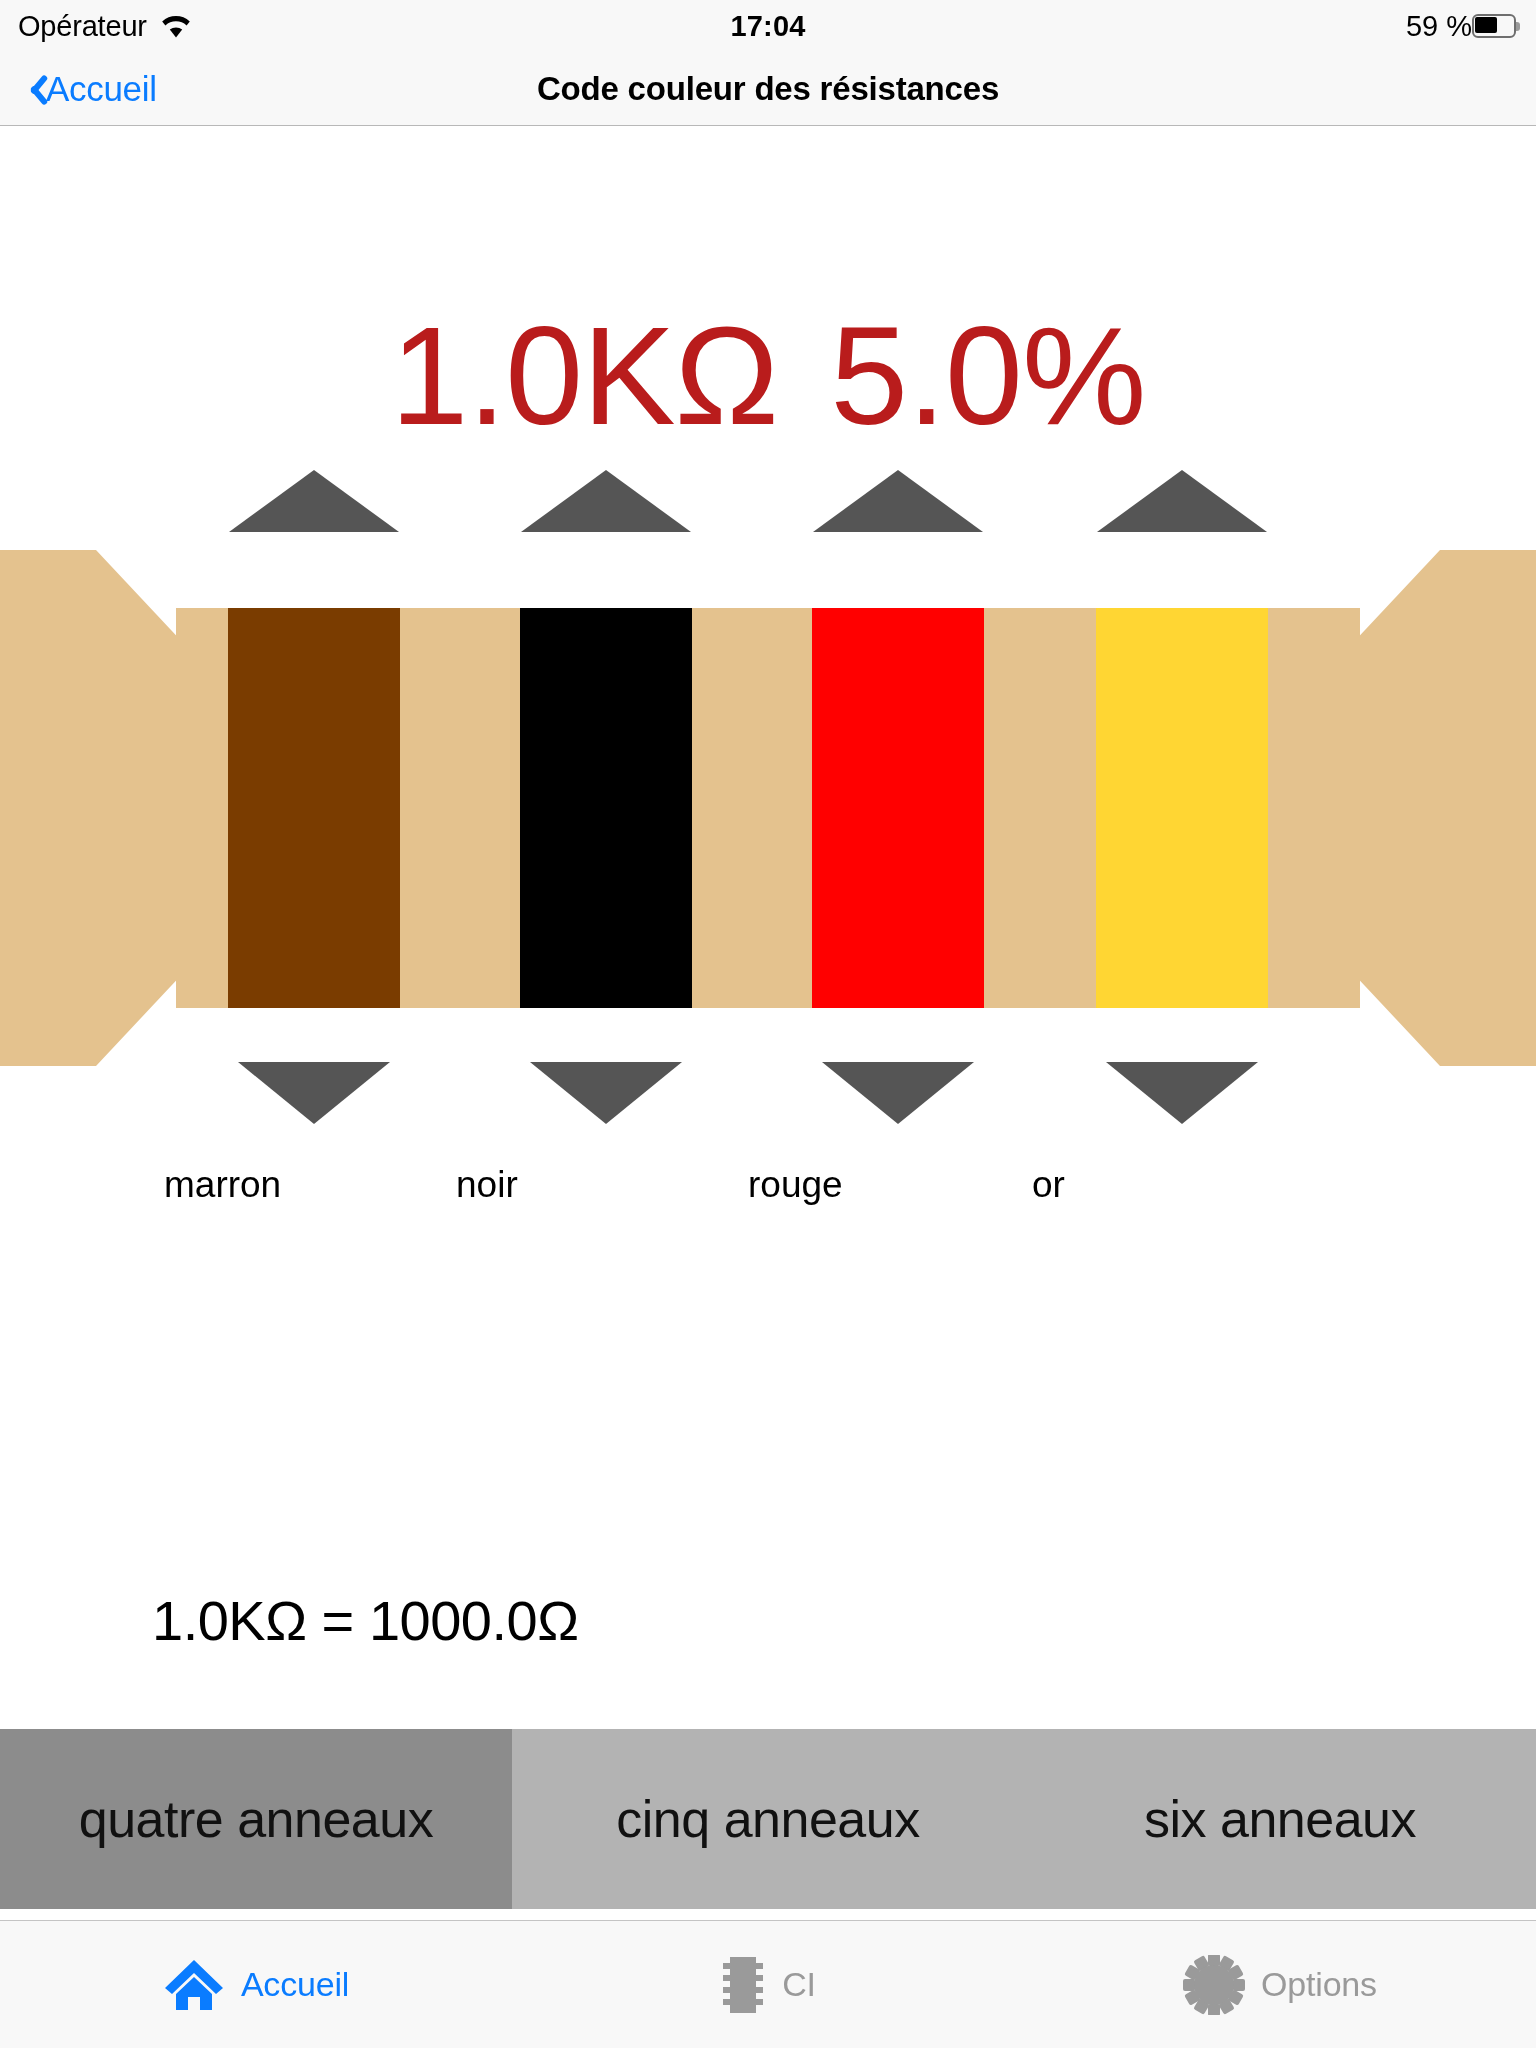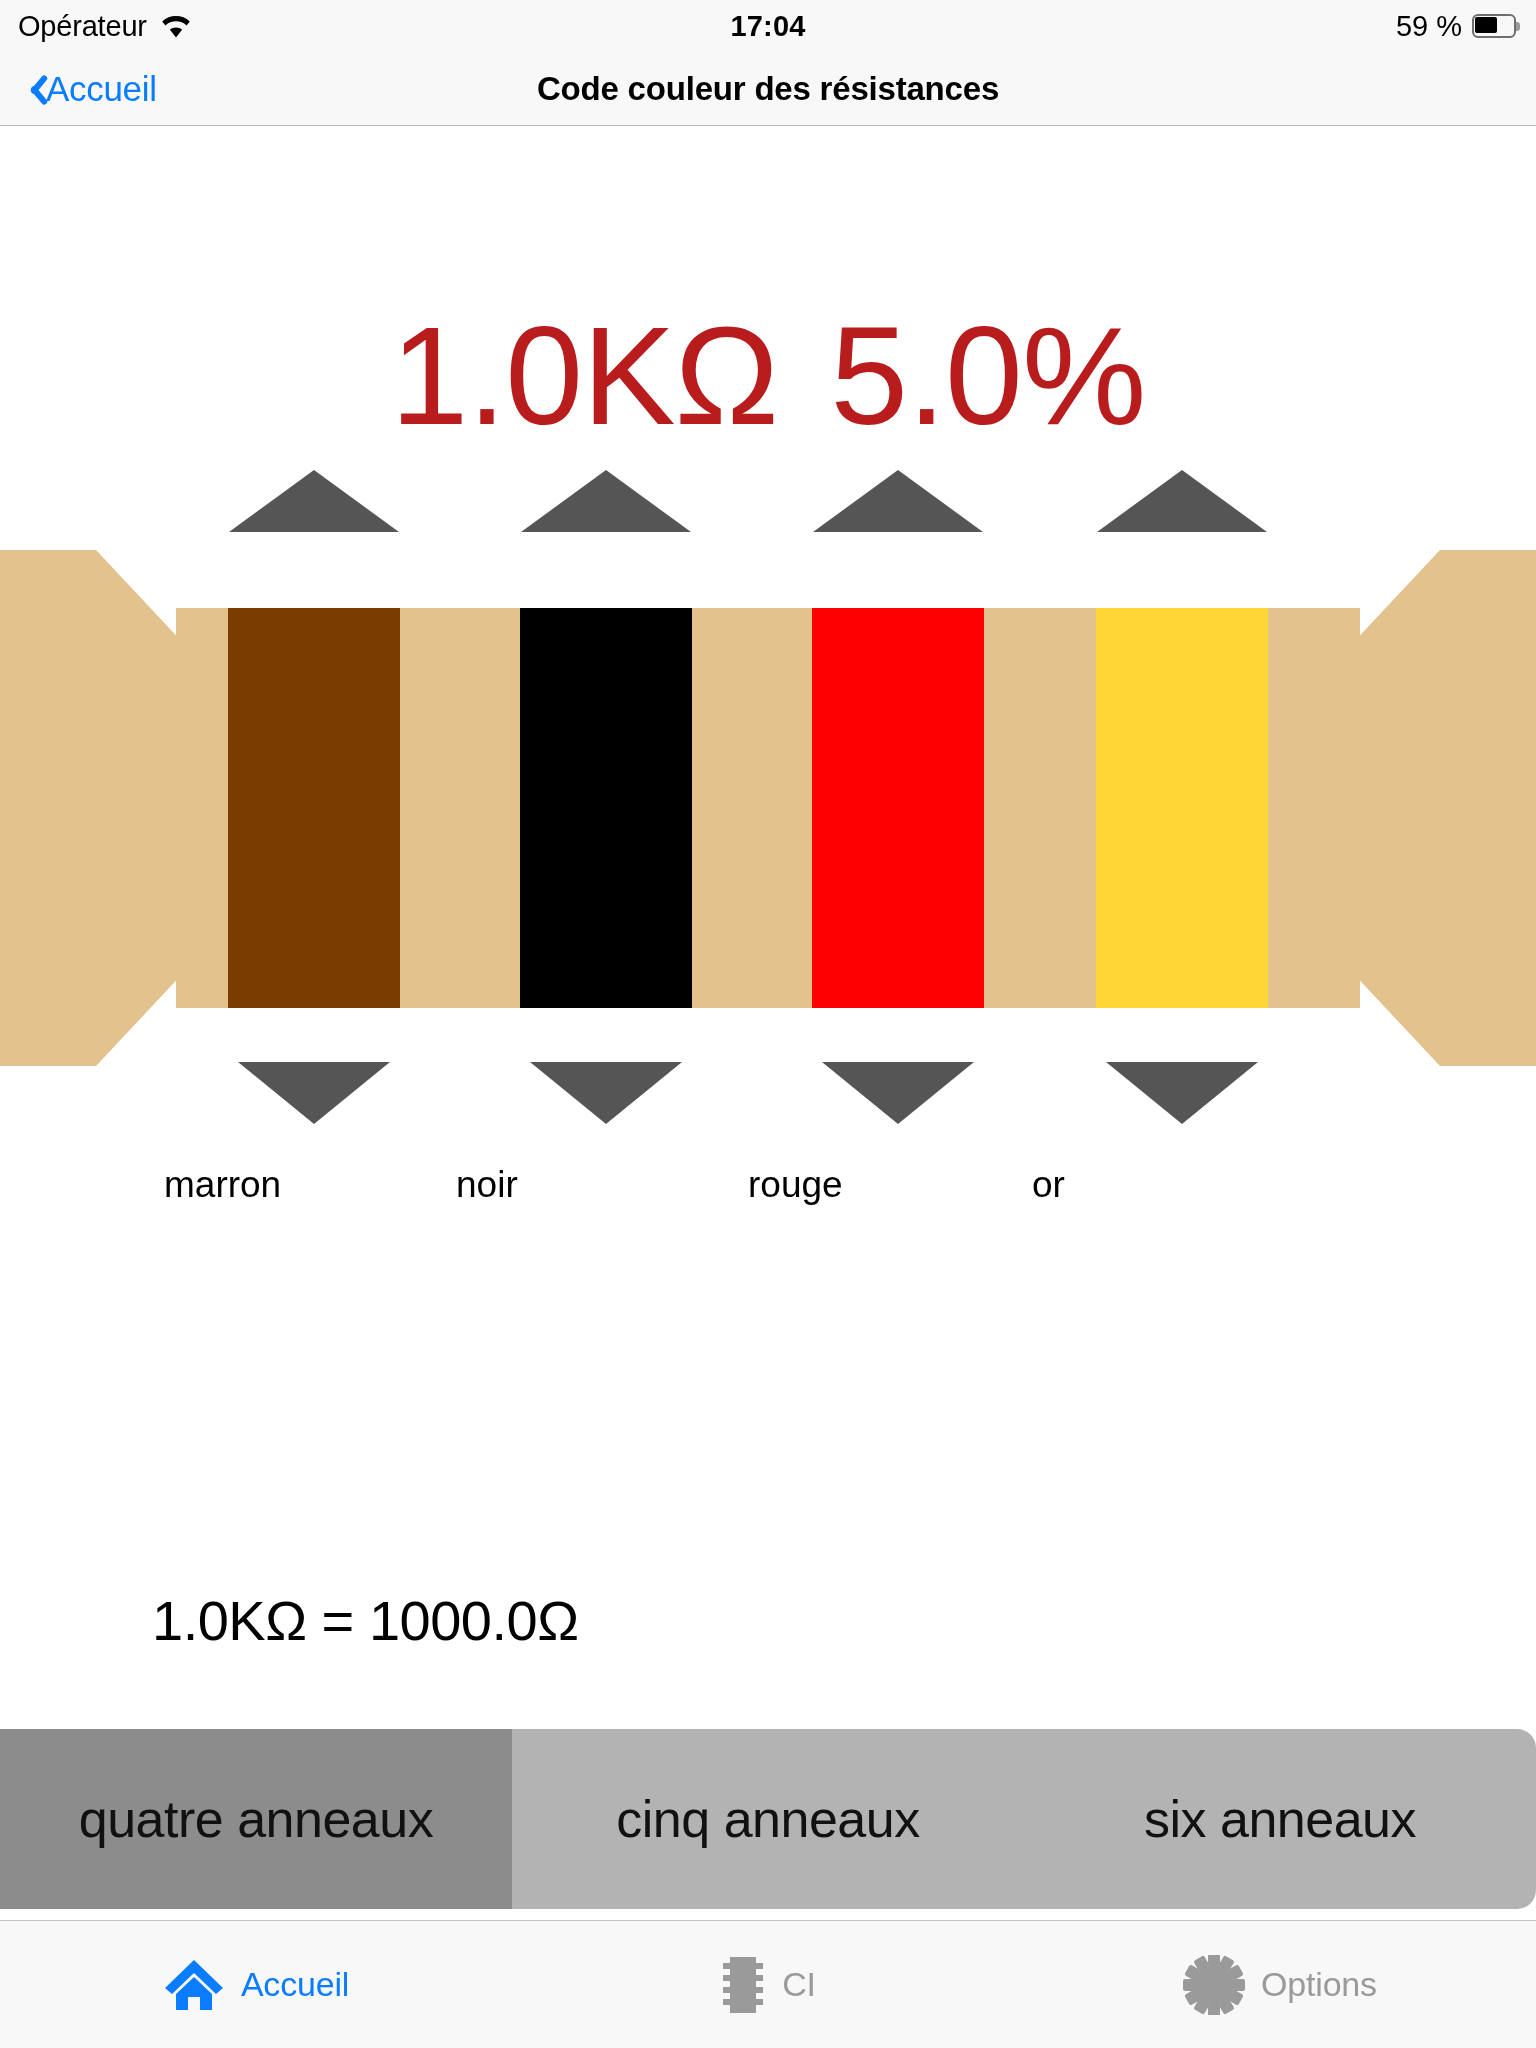--- a/index.html
+++ b/index.html
@@ -14,21 +14,21 @@
   
   .statusbar{
     position:absolute; left:0; top:0; width:1536px; height:52px;
     background:#f8f8f8;
     display:flex; align-items:center;
   }
   .sb-left{ position:absolute; left:18px; top:0; height:52px; display:flex; align-items:center; gap:12px; }
   .sb-carrier{ font-size:29px; color:#000; letter-spacing:-0.2px; }
   .sb-center{ position:absolute; left:0; top:0; width:1536px; height:52px; display:flex; align-items:center; justify-content:center; }
   .sb-time{ font-size:29px; color:#000; font-weight:600; letter-spacing:0.2px; }
-  .sb-right{ position:absolute; right:16px; top:0; height:52px; display:flex; align-items:center; gap:10px; }
+  .sb-right{ position:absolute; right:16px; top:0; height:52px; display:flex; align-items:center; }
   .sb-batt-text{ font-size:29px; color:#000; }
   .batt{ position:relative; width:48px; height:24px; }
   .batt-shell{ position:absolute; left:0; top:0; width:44px; height:24px; border:2px solid #6e6e6e; border-radius:6px; }
   .batt-fill{ position:absolute; left:3px; top:3px; width:24px; height:16px; background:#000; border-radius:2px; }
   .batt-cap{ position:absolute; right:0; top:8px; width:4px; height:9px; background:#9a9a9a; border-radius:0 3px 3px 0; }
 
   
   .navbar{
     position:absolute; left:0; top:52px; width:1536px; height:74px;
     background:#f8f8f8; border-bottom:1px solid #b8b8b8;
@@ -87,21 +87,21 @@
 
   
   .equation{
     position:absolute; left:152px; top:1462px;
     font-size:56px; color:#000; letter-spacing:-0.5px; white-space:nowrap;
   }
 
   
   .segmented{
     position:absolute; left:0; top:1603px; width:1536px; height:180px;
-    display:flex; background:#b3b3b3;border-radius:19px;
+    display:flex; background:#b3b3b3;
   }
   .seg{
     display:flex; align-items:center; justify-content:center;
     font-size:52px; color:#111; letter-spacing:-0.5px;
     cursor:pointer; user-select:none; height:180px;
   }
   .seg-0{ width:512px; }
   .seg-1{ width:512px; }
   .seg-2{ width:512px; }
   .seg.selected{ background:#8c8c8c; }

